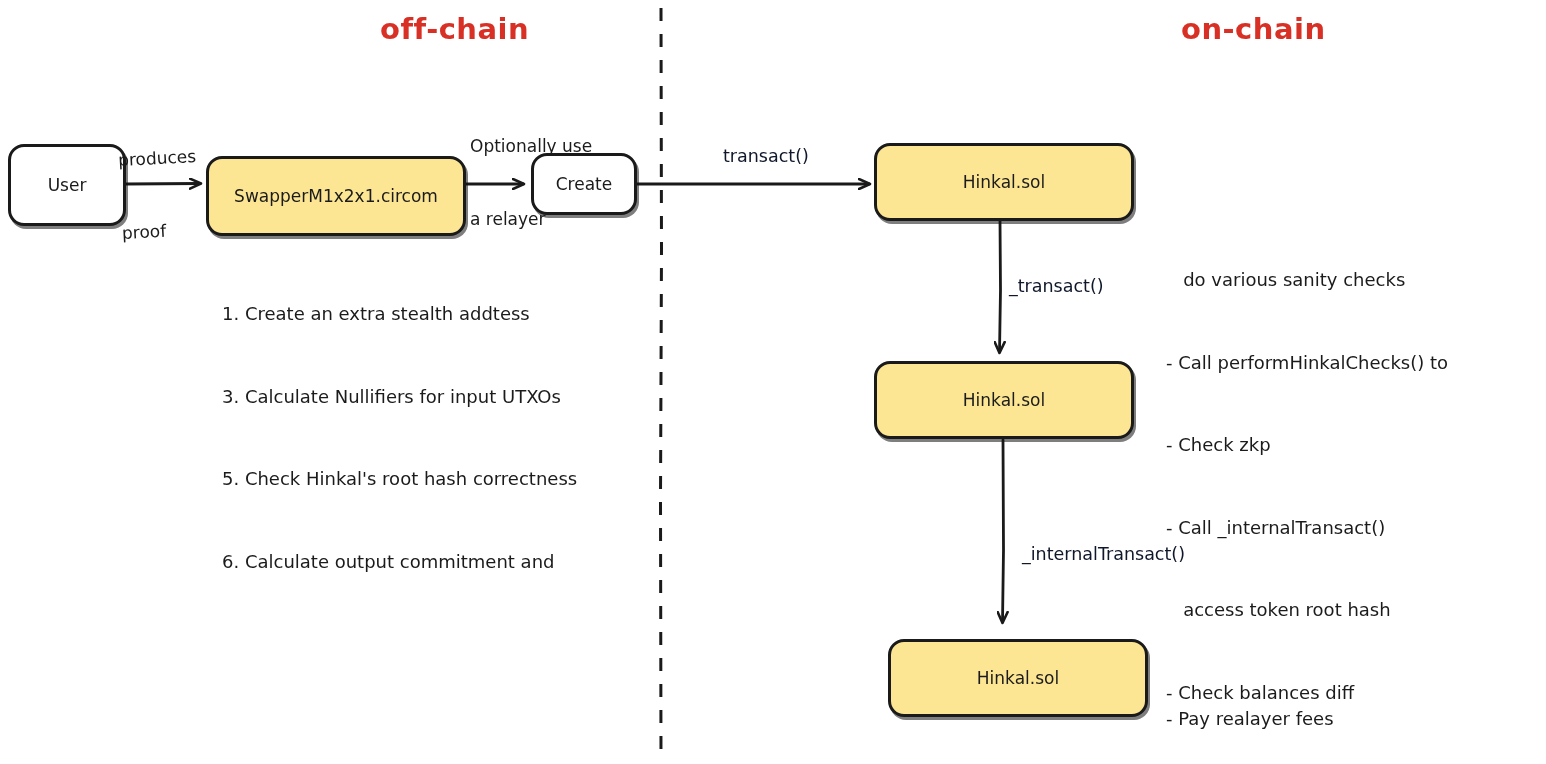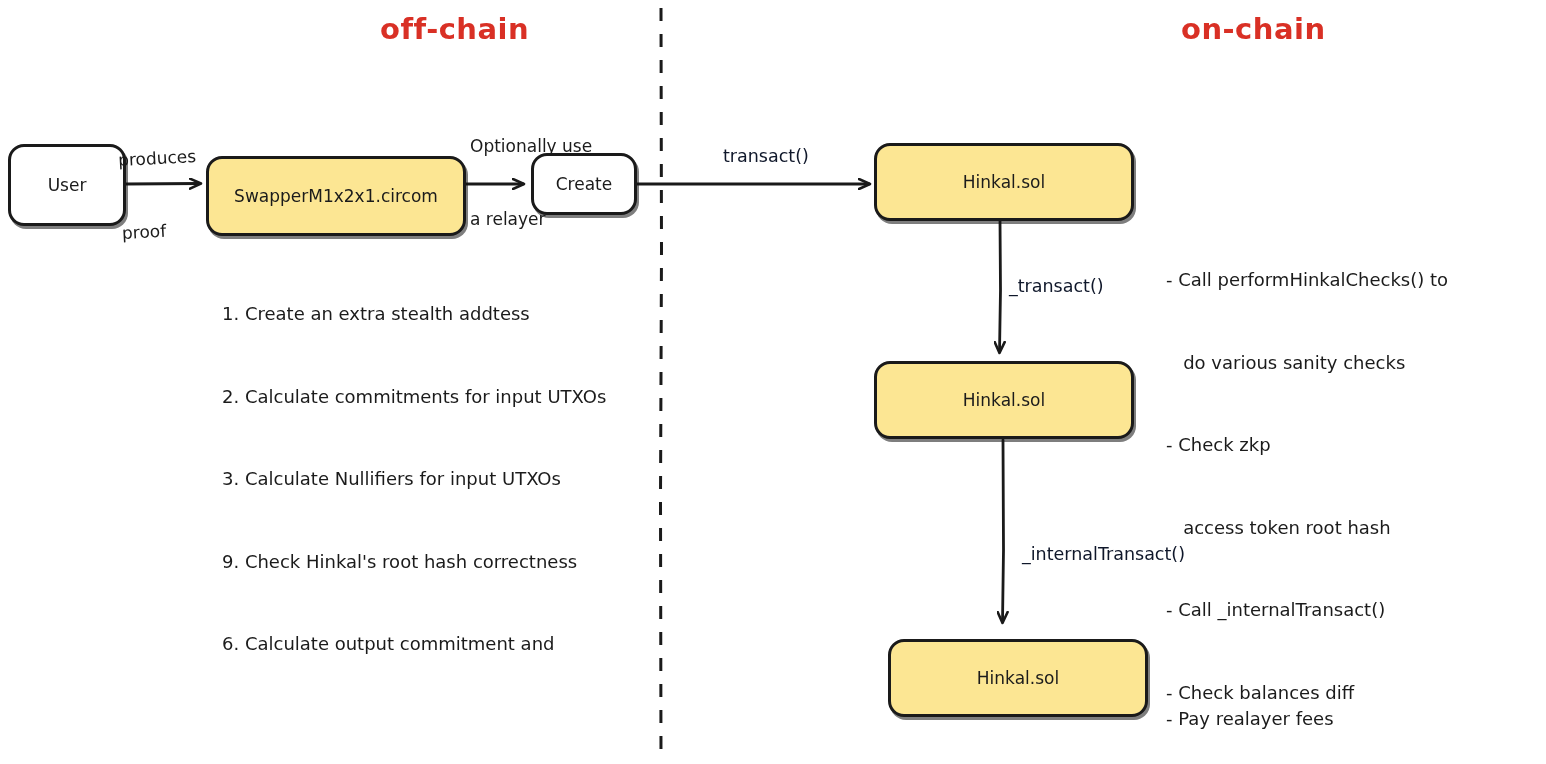--- a/index.html
+++ b/index.html
@@ -149,35 +149,34 @@
   </div>
 
   <div class="edge-label" style="left:723px; top:146px;">transact()</div>
 
   <div class="edge-label" style="left:1009px; top:276px;text-align:center;">_transact()</div>
 
   <div class="edge-label" style="left:1022px; top:544px;">_internalTransact()</div>
 
   <div class="list-block" style="left:222px; top:245px;">
     <span class="list-line">1. Create an extra stealth addtess</span>
-    <span class="list-line">2. Calculate commitments for input UTXOs</span>
     <span class="list-line">3. Calculate Nullifiers for input UTXOs</span>
-    <span class="list-line">9. Check Hinkal's root hash correctness</span>
+    <span class="list-line">5. Check Hinkal's root hash correctness</span>
     <span class="list-line">6. Calculate output commitment and</span>
     
     
     
   </div>
 
   <div class="list-block" style="left:1166px; top:211px;">
+    <span class="list-line">   do various sanity checks</span>
     <span class="list-line">- Call performHinkalChecks() to</span>
-    <span class="list-line">   do various sanity checks</span>
     <span class="list-line">- Check zkp</span>
+    <span class="list-line">- Call _internalTransact()</span>
     <span class="list-line">   access token root hash</span>
-    <span class="list-line">- Call _internalTransact()</span>
     <span class="list-line">- Check balances diff</span>
     
     
     
     
     
   </div>
 
   <div class="list-block" style="left:1166px; top:650px;">
     <span class="list-line">- Pay realayer fees</span>

